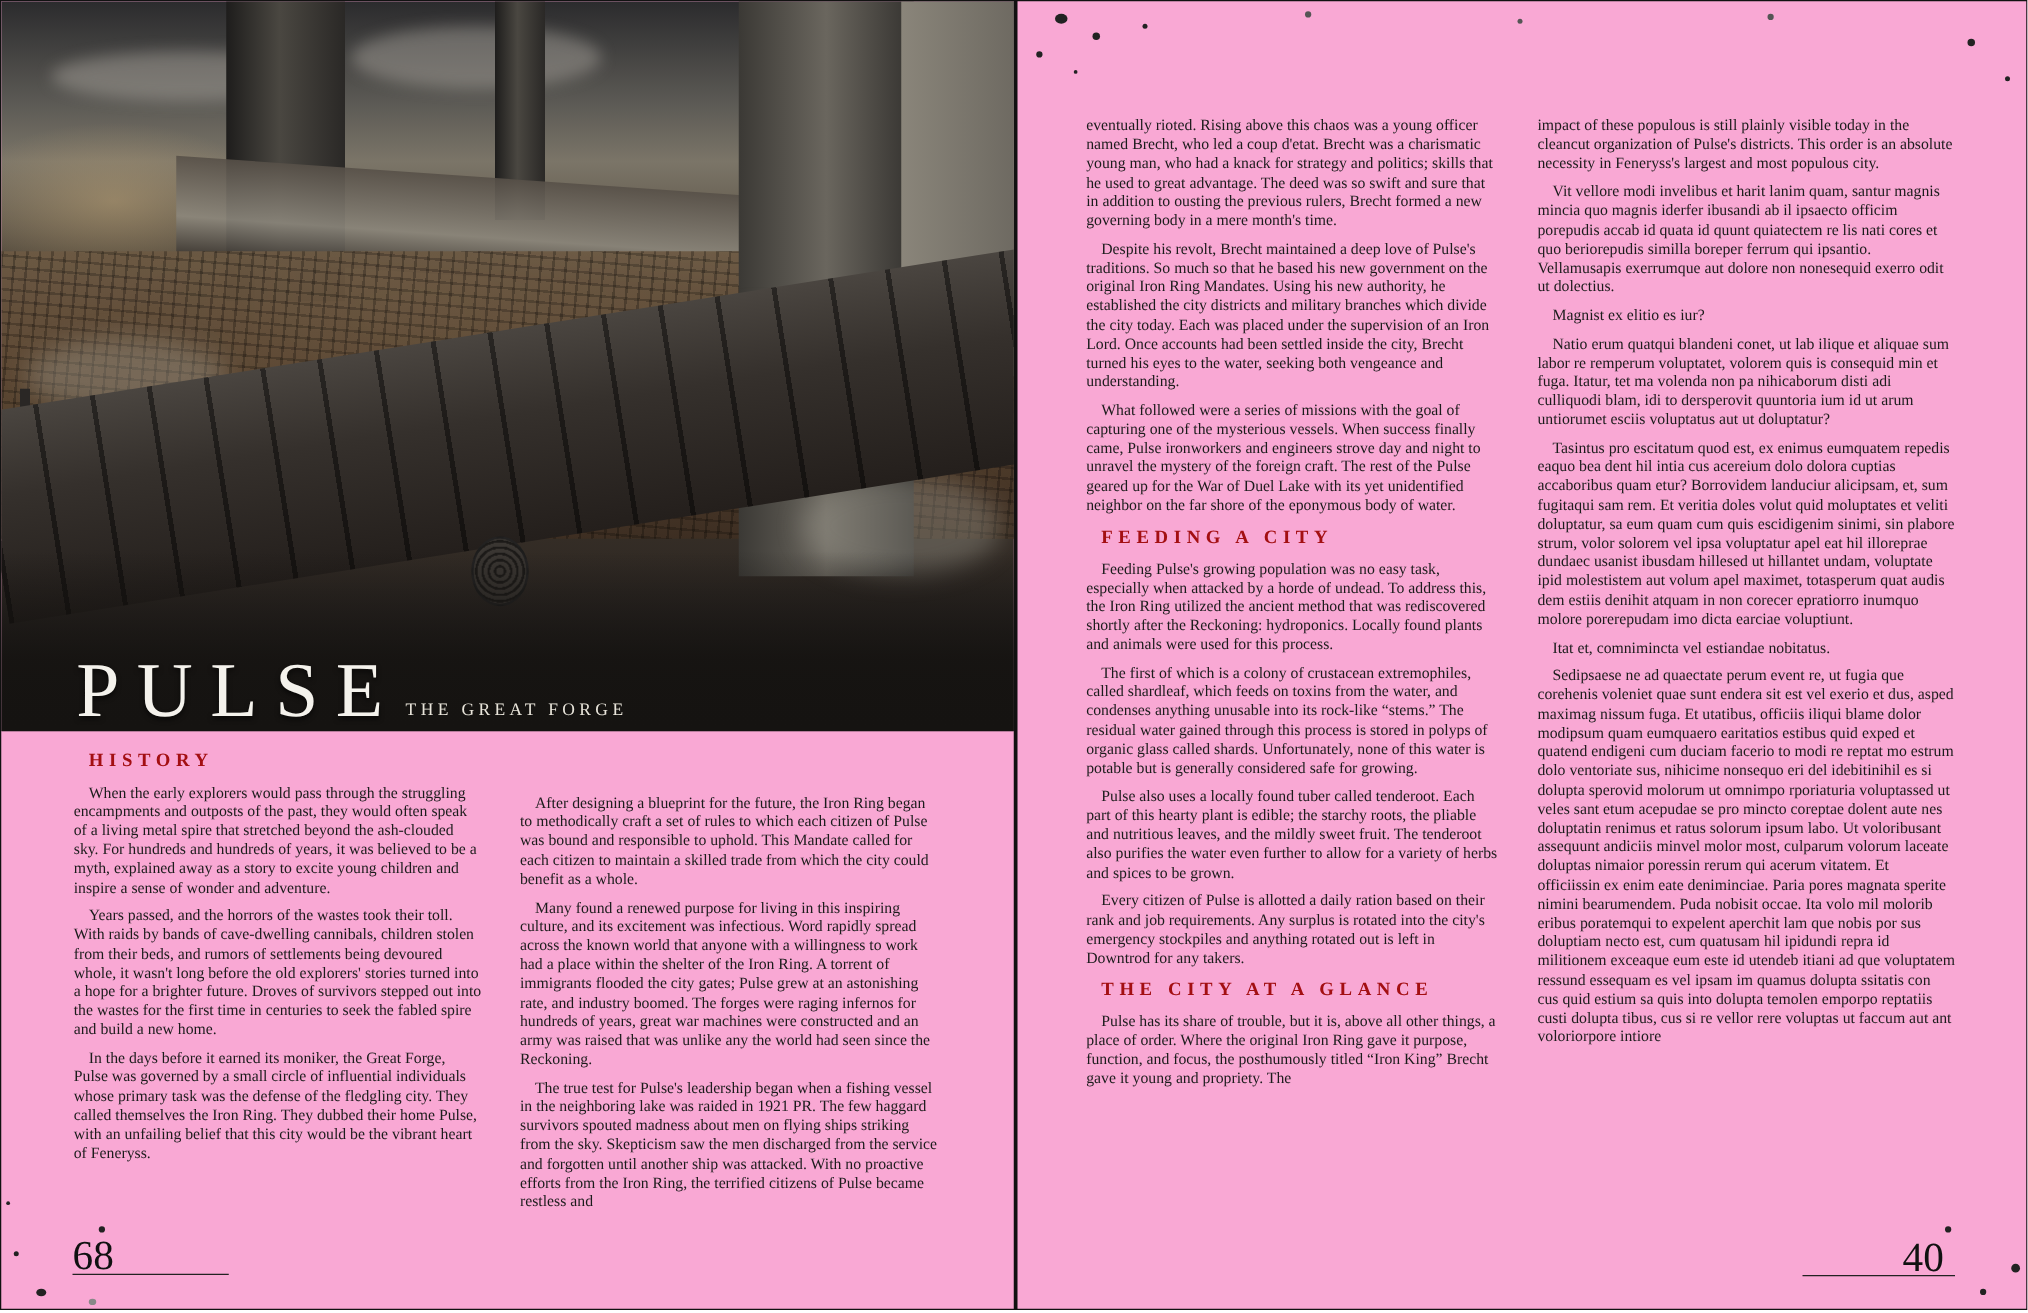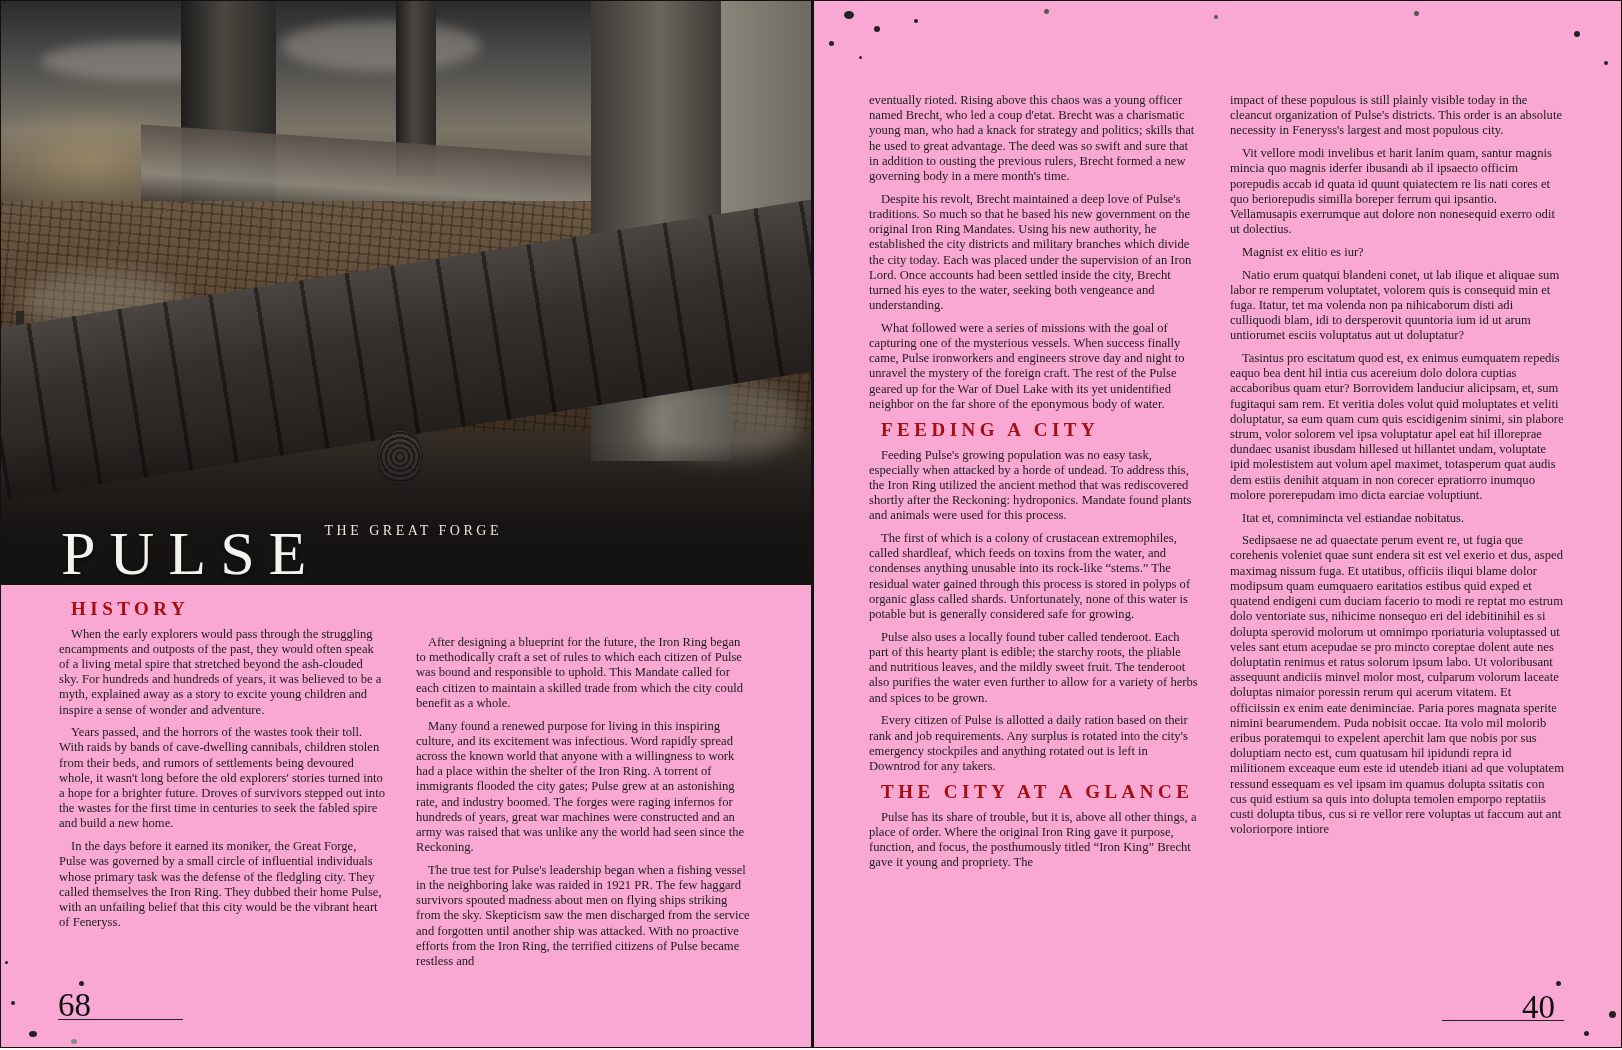--- a/index.html
+++ b/index.html
@@ -38,28 +38,28 @@
   .hero .spire { position:absolute; left:590px; top:0; width:140px; height:460px;
     background:linear-gradient(90deg,#3b3935,#6a665e 50%,#34322f); }
   .hero .spire2 { position:absolute; left:720px; top:0; width:100px; height:300px; background:linear-gradient(90deg,#8a857a,#6b675f); }
   .hero .smoke { position:absolute; border-radius:50%; background:rgba(170,165,155,0.35); filter:blur(10px); }
   .hero .bottom-dark { position:absolute; left:0; top:440px; width:811px; height:144px;
     background:linear-gradient(180deg, rgba(20,18,16,0) 0%, rgba(20,18,16,0.85) 60%, #151311 100%); }
   .hero .chimney { position:absolute; width:8px; background:#2a2725; }
   .hero .grate { position:absolute; left:376px; top:428px; width:42px; height:52px; border-radius:50%;
     border:2px solid rgba(30,30,30,0.8); background:repeating-radial-gradient(circle,#3a3632 0 3px,#1c1a18 3px 5px); }
 
-  .title-block { position:absolute; left:60px; top:522px; display:flex; }
+  .title-block { position:absolute; left:60px; top:522px; display:flex; align-items:flex-end; }
   .title-main { font-size:62px; letter-spacing:14px; color:#f4f2ec; line-height:60px; font-family:"Liberation Serif",serif; text-shadow:0 2px 4px rgba(0,0,0,0.6); }
   .title-sub { font-size:14px; letter-spacing:3.5px; color:#e8e4da; margin-left:4px; margin-bottom:6px; font-family:"Liberation Serif",serif; }
 
   .col { position:absolute; font-size:12.6px; line-height:15.2px; }
   .col p { margin:0 0 7.5px 0; text-indent:12px; }
   .col p.noindent { text-indent:0; }
-  .section-head { font-family:"Liberation Serif",serif; font-weight:bold; color:#a30f12; letter-spacing:4.5px; font-size:19px; line-height:20px; margin:0 0 2px 0; text-indent:0; }
+  .section-head { font-family:"Liberation Serif",serif; font-weight:bold; color:#a30f12; letter-spacing:4.5px; font-size:15px; line-height:20px; margin:0 0 2px 0; text-indent:0; }
 
   .folio { position:absolute; font-size:33px; line-height:33px; color:#111; font-family:"Liberation Serif",serif; }
   .folio-rule { position:absolute; height:1px; background:#222; }
 
   .splat { position:absolute; border-radius:50%; background:#222; }
 </style>
 </head>
 <body>
 
 <div class="spread">
@@ -125,21 +125,21 @@
     <div class="splat" style="left:790px;top:60px;width:4px;height:4px;"></div>
     <div class="splat" style="left:795px;top:1010px;width:7px;height:7px;"></div>
     <div class="splat" style="left:770px;top:1030px;width:5px;height:5px;"></div>
     <div class="splat" style="left:742px;top:980px;width:5px;height:5px;"></div>
 
     <div class="col" style="left:55px;top:92px;width:330px;">
       <p class="noindent">eventually rioted. Rising above this chaos was a young officer named Brecht, who led a coup d'etat. Brecht was a charismatic young man, who had a knack for strategy and politics; skills that he used to great advantage. The deed was so swift and sure that in addition to ousting the previous rulers, Brecht formed a new governing body in a mere month's time.</p>
       <p>Despite his revolt, Brecht maintained a deep love of Pulse's traditions. So much so that he based his new government on the original Iron Ring Mandates. Using his new authority, he established the city districts and military branches which divide the city today. Each was placed under the supervision of an Iron Lord. Once accounts had been settled inside the city, Brecht turned his eyes to the water, seeking both vengeance and understanding.</p>
       <p>What followed were a series of missions with the goal of capturing one of the mysterious vessels. When success finally came, Pulse ironworkers and engineers strove day and night to unravel the mystery of the foreign craft. The rest of the Pulse geared up for the War of Duel Lake with its yet unidentified neighbor on the far shore of the eponymous body of water.</p>
       <p class="section-head" style="margin-top:8px;">FEEDING A CITY</p>
-      <p>Feeding Pulse's growing population was no easy task, especially when attacked by a horde of undead. To address this, the Iron Ring utilized the ancient method that was rediscovered shortly after the Reckoning: hydroponics. Mandate found plants and animals were used for this process.</p>
+      <p>Feeding Pulse's growing population was no easy task, especially when attacked by a horde of undead. To address this, the Iron Ring utilized the ancient method that was rediscovered shortly after the Reckoning: hydroponics. Locally found plants and animals were used for this process.</p>
       <p>The first of which is a colony of crustacean extremophiles, called shardleaf, which feeds on toxins from the water, and condenses anything unusable into its rock-like “stems.” The residual water gained through this process is stored in polyps of organic glass called shards. Unfortunately, none of this water is potable but is generally considered safe for growing.</p>
       <p>Pulse also uses a locally found tuber called tenderoot. Each part of this hearty plant is edible; the starchy roots, the pliable and nutritious leaves, and the mildly sweet fruit. The tenderoot also purifies the water even further to allow for a variety of herbs and spices to be grown.</p>
       <p>Every citizen of Pulse is allotted a daily ration based on their rank and job requirements. Any surplus is rotated into the city's emergency stockpiles and anything rotated out is left in Downtrod for any takers.</p>
       <p class="section-head" style="margin-top:8px;">THE CITY AT A GLANCE</p>
       <p>Pulse has its share of trouble, but it is, above all other things, a place of order. Where the original Iron Ring gave it purpose, function, and focus, the posthumously titled “Iron King” Brecht gave it young and propriety. The</p>
     </div>
 
     <div class="col" style="left:416px;top:92px;width:334px;">
       <p class="noindent">impact of these populous is still plainly visible today in the cleancut organization of Pulse's districts. This order is an absolute necessity in Feneryss's largest and most populous city.</p>
       <p>Vit vellore modi invelibus et harit lanim quam, santur magnis mincia quo magnis iderfer ibusandi ab il ipsaecto officim porepudis accab id quata id quunt quiatectem re lis nati cores et quo beriorepudis similla boreper ferrum qui ipsantio. Vellamusapis exerrumque aut dolore non nonesequid exerro odit ut dolectius.</p>

